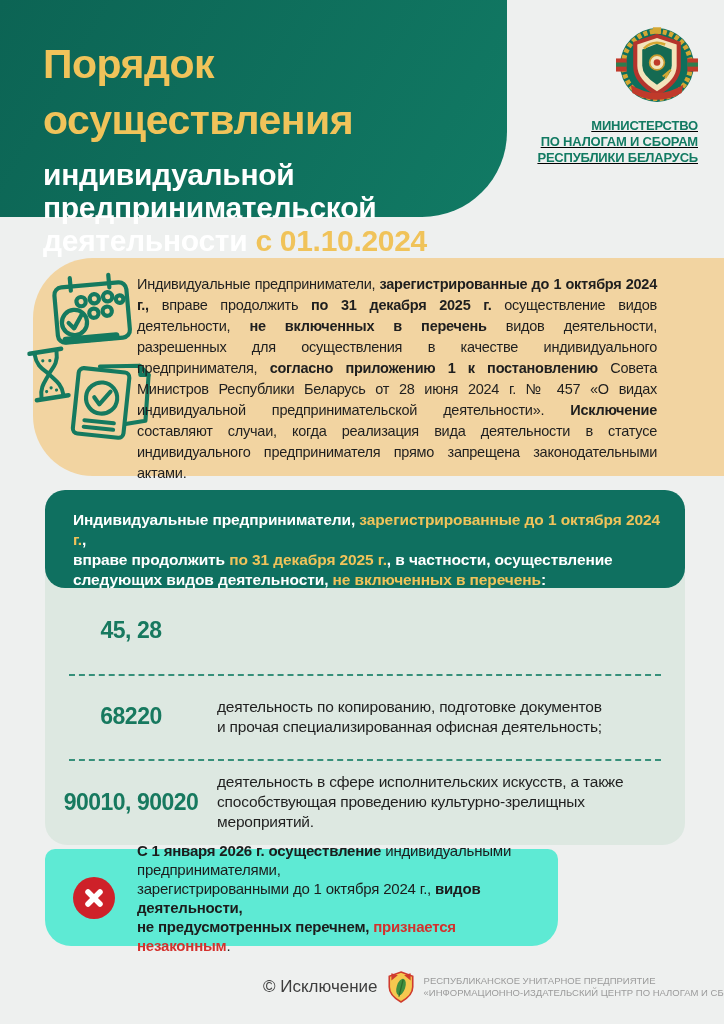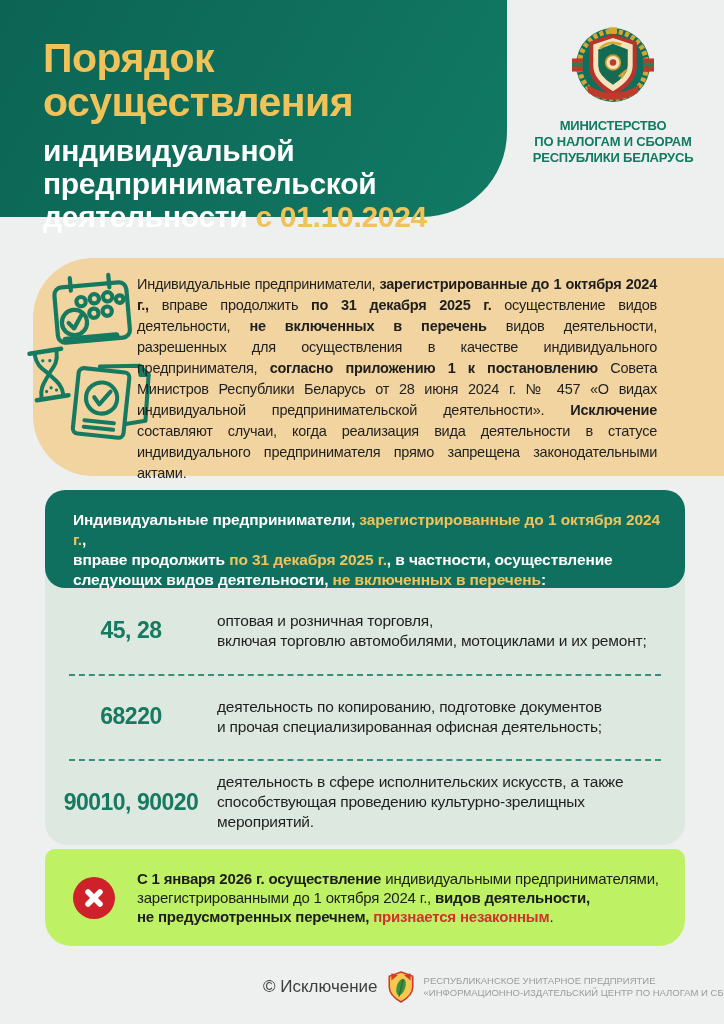--- a/index.html
+++ b/index.html
@@ -3,26 +3,26 @@
 <meta charset="utf-8">
 <style>
   html,body{margin:0;padding:0;}
   body{font-family:"Liberation Sans","DejaVu Sans",sans-serif;background:#eef0ef;}
   .poster{position:relative;width:724px;height:1024px;background:#eef0ef;overflow:hidden;}
 
   
   .header-block{position:absolute;left:0;top:0;width:507px;height:217px;
     background:linear-gradient(120deg,#0c6454 0%,#117a64 100%);
     border-radius:0 0 85px 0;box-sizing:border-box;padding:36px 0 0 43px;}
-  .main-title{margin:0;font-size:41px;font-weight:bold;color:#f0c35a;letter-spacing:-0.5px;line-height:44px;}
+  .main-title{margin:0;font-size:41px;font-weight:bold;color:#f0c35a;letter-spacing:-0.5px;line-height:56px;}
   .main-subtitle{margin:10px 0 0 0;font-size:30px;font-weight:bold;color:#ffffff;line-height:33px;letter-spacing:-0.3px;}
   .accent{color:#f0c35a;}
 
   
-  .ministry{position:absolute;left:528px;top:24px;width:170px;text-align:center;}
+  .ministry{position:absolute;left:528px;top:24px;width:170px;text-align:right;text-decoration:underline;}
   .ministry svg{width:82px;height:82px;}
   .ministry-name{margin-top:8px;font-size:13px;font-weight:bold;color:#127a62;line-height:16px;letter-spacing:-0.2px;}
 
   
   .intro-box{position:absolute;left:33px;top:258px;width:691px;height:218px;
     background:#f2d4a1;border-radius:60px 0 0 60px;}
   .intro-icon{position:absolute;}
   .icon-calendar{left:50px;top:273px;width:84px;transform:rotate(-5deg);}
   .icon-hourglass{left:29px;top:347px;width:40px;transform:rotate(-9deg);}
   .icon-docs{left:72px;top:358px;width:78px;transform:rotate(6deg);}
@@ -41,22 +41,22 @@
   .rows{height:257px;display:flex;flex-direction:column;}
   .list-row{flex:1;display:flex;align-items:center;position:relative;}
   .list-row + .list-row::before{content:"";position:absolute;left:24px;right:24px;top:0;
     border-top:2px dashed #36907a;}
   .row-code{width:172px;flex:none;text-align:center;color:#17795f;font-size:23px;
     font-weight:bold;letter-spacing:-0.5px;}
   .row-desc{flex:1;font-size:15.5px;line-height:20px;color:#1f1f1f;white-space:pre-line;
     padding-right:8px;letter-spacing:-0.2px;}
 
   
-  .warning-box{position:absolute;left:45px;top:849px;width:640px;height:97px;
-    background:#bef264;border-radius:10px 10px 26px 26px;display:flex;align-items:center;
+  .warning-box{position:absolute;left:45px;top:849px;width:513px;height:97px;
+    background:#5eead4;border-radius:10px 10px 26px 26px;display:flex;align-items:center;
     box-sizing:border-box;padding:0 22px 0 28px;}
   .x-circle{width:42px;height:42px;border-radius:50%;background:#ce2129;flex:none;
     display:flex;align-items:center;justify-content:center;}
   .warning-text{margin-left:22px;font-size:15px;line-height:19px;color:#1c1c1c;
     white-space:pre-line;letter-spacing:-0.2px;}
 
   
   .footer{position:absolute;left:263px;top:971px;display:flex;align-items:center;gap:10px;}
   .copyright{font-size:17px;color:#3e3e3e;white-space:nowrap;}
   .footer-logo svg{width:26px;height:32px;display:block;}
@@ -141,22 +141,20 @@
   <div class="intro-text"><span>Индивидуальные предприниматели, </span><span class="seg-bold">зарегистрированные до 1 октября 2024 г.,</span><span> вправе продолжить </span><span class="seg-bold">по 31 декабря 2025 г.</span><span> осуществление видов деятельности, </span><span class="seg-bold">не включенных в перечень</span><span> видов деятельности, разрешенных для осуществления в качестве индивидуального предпринимателя, </span><span class="seg-bold">согласно приложению 1 к постановлению</span><span> Совета Министров Республики Беларусь от 28 июня 2024 г. № 457 «О видах индивидуальной предпринимательской деятельности». </span><span class="seg-bold">Исключение</span><span> составляют случаи, когда реализация вида деятельности в статусе индивидуального предпринимателя прямо запрещена законодательными актами.</span></div>
 
   <div class="list-card">
     <div class="card-header"><span>Индивидуальные предприниматели, </span><span class="seg-accent">зарегистрированные до 1 октября 2024 г.</span><span>,
 вправе продолжить </span><span class="seg-accent">по 31 декабря 2025 г.</span><span>, в частности, осуществление
 следующих видов деятельности, </span><span class="seg-accent">не включенных в перечень</span><span>:</span></div>
     <div class="rows">
 
         <div class="list-row">
           <div class="row-code">45, 28</div>
-          <div class="row-desc">оптовая и розничная торговля,
-включая торговлю автомобилями, мотоциклами и их ремонт;</div>
         </div>
 
         <div class="list-row">
           <div class="row-code">68220</div>
           <div class="row-desc">деятельность по копированию, подготовке документов
 и прочая специализированная офисная деятельность;</div>
         </div>
 
         <div class="list-row">
           <div class="row-code">90010, 90020</div>

